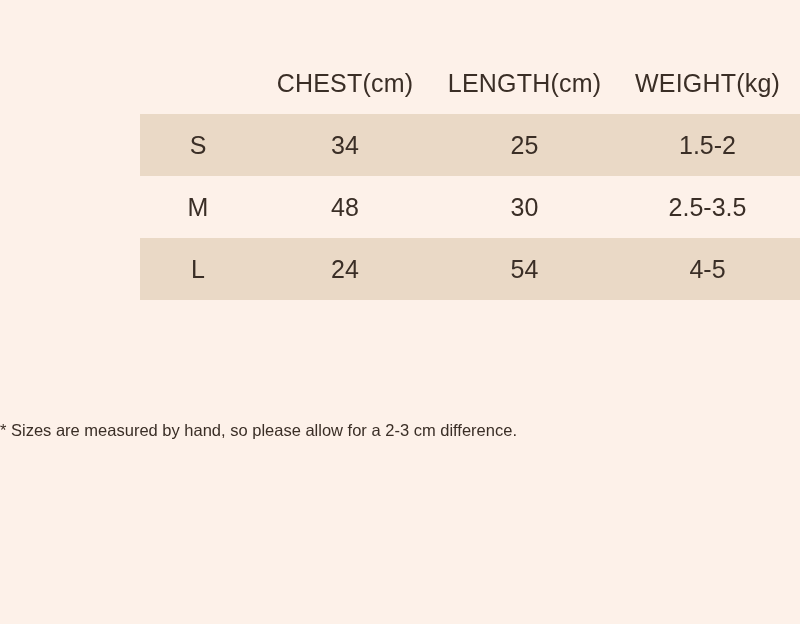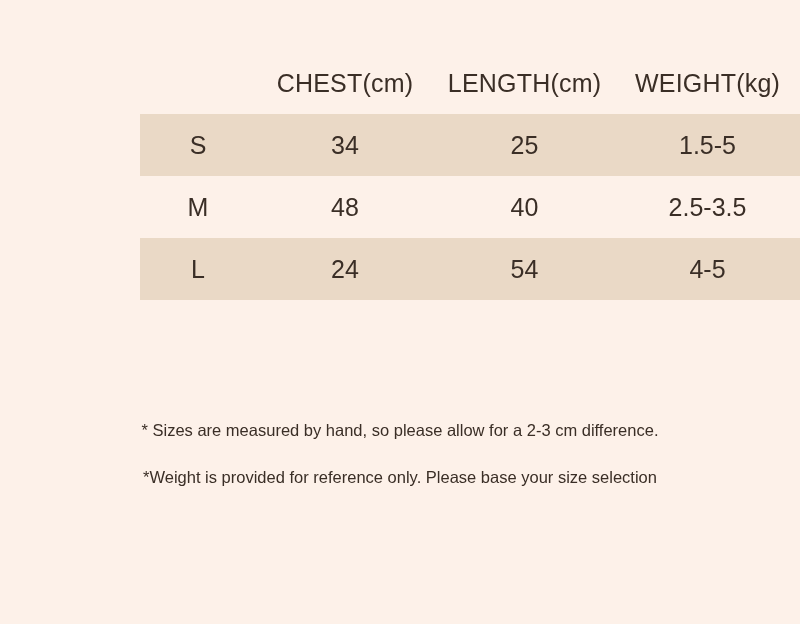--- a/index.html
+++ b/index.html
@@ -63,21 +63,21 @@
   }
   .pad-cell {
     background: transparent !important;
   }
 
   .notes {
     position: absolute;
     left: 0;
     top: 418px;
     width: 800px;
-    text-align: center;
+    text-align: left;
   }
   .note-block {
     font-size: 16.5px;
     line-height: 25px;
     color: #3a2e26;
   }
   .note-block.second {
     margin-top: 22px;
   }
   .note-line {
@@ -106,42 +106,41 @@
           <th>LENGTH(cm)</th>
           <th>WEIGHT(kg)</th>
         </tr>
       </thead>
       <tbody>
         <tr class="data-row shaded">
           <td class="pad-cell"></td>
           <td>S</td>
           <td>34</td>
           <td>25</td>
-          <td>1.5-5</td>
+          <td>1.5-2</td>
         </tr>
         <tr class="data-row">
           <td class="pad-cell"></td>
           <td>M</td>
           <td>48</td>
-          <td>40</td>
+          <td>30</td>
           <td>2.5-3.5</td>
         </tr>
         <tr class="data-row shaded">
           <td class="pad-cell"></td>
           <td>L</td>
           <td>24</td>
           <td>54</td>
           <td>4-5</td>
         </tr>
       </tbody>
     </table>
   </div>
 
   <div class="notes">
     <div class="note-block first">
       <span class="note-line">* Sizes are measured by hand, so please allow for a 2-3 cm difference.</span>
     </div>
     <div class="note-block second">
-      <span class="note-line">*Weight is provided for reference only. Please base your size selection</span>
     </div>
   </div>
 
 </div>
 
 </body></html>

